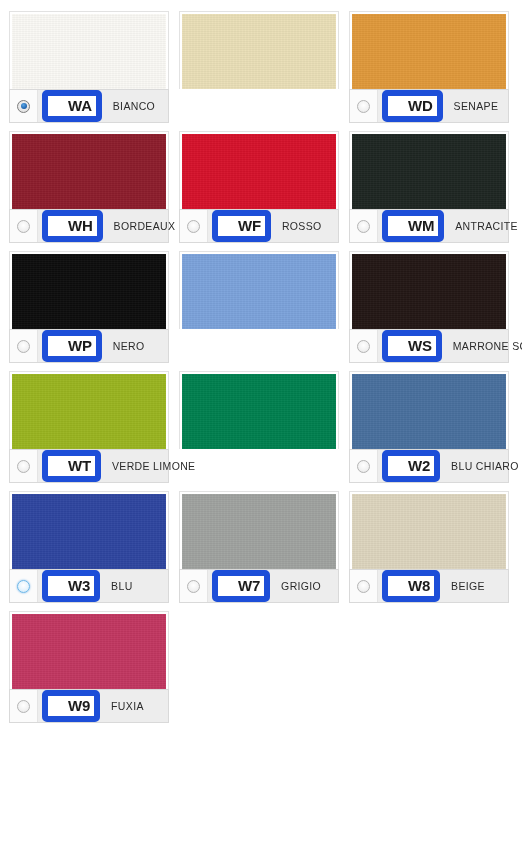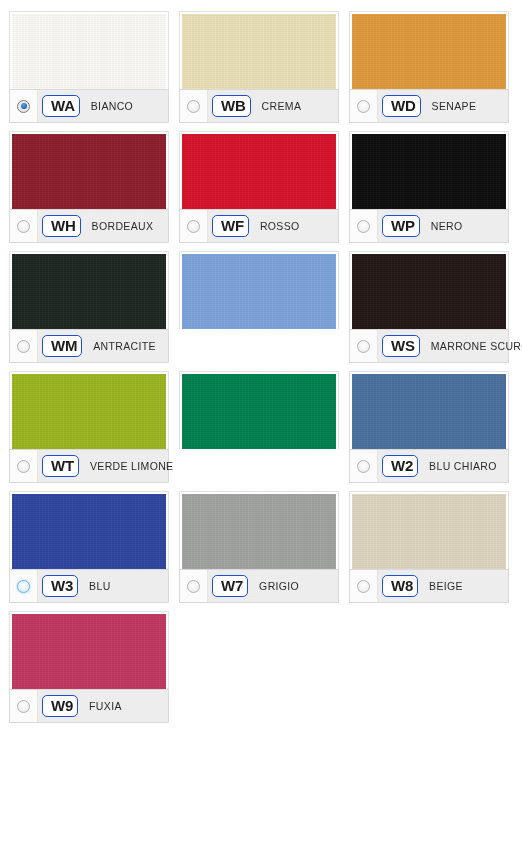--- a/index.html
+++ b/index.html
@@ -94,23 +94,23 @@
   }
   .radio.hover {
     border-color: #6db7e8;
     background: radial-gradient(circle at 50% 40%, #ffffff 0%, #e6f4fd 55%, #bfe2f7 100%);
     box-shadow: 0 0 2px rgba(90,167,232,0.85);
   }
 
   .code-chip {
     margin-left: 4px;
     background: #ffffff;
-    border: 1px solid #1d4ed8;
+    border: 6px solid #1d4ed8;
     border-radius: 5px;
-    padding: 2px 4px 2px 8px;
+    padding: 2px 4px 2px 20px;
     font-size: 15px;
     font-weight: bold;
     color: #1b1b1b;
     line-height: 16px;
     letter-spacing: -0.2px;
     white-space: nowrap;
   }
   .color-name {
     margin-left: 11px;
     font-size: 10.5px;
@@ -133,27 +133,20 @@
           <span class="radio checked" role="radio" aria-checked="true"></span>
         </div>
         <span class="code-chip">WA</span>
         <span class="color-name">BIANCO</span>
       </div>
     </div>
     <div class="swatch-card">
       <div class="color-frame">
         <div class="color-chip" style="background: rgb(234, 223, 183);"></div>
       </div>
-      <div class="swatch-footer">
-        <div class="radio-cell">
-          <span class="radio" role="radio" aria-checked="false"></span>
-        </div>
-        <span class="code-chip">WB</span>
-        <span class="color-name">CREMA</span>
-      </div>
     </div>
     <div class="swatch-card">
       <div class="color-frame">
         <div class="color-chip" style="background: rgb(224, 153, 59);"></div>
       </div>
       <div class="swatch-footer">
         <div class="radio-cell">
           <span class="radio" role="radio" aria-checked="false"></span>
         </div>
         <span class="code-chip">WD</span>
@@ -179,44 +172,44 @@
       <div class="swatch-footer">
         <div class="radio-cell">
           <span class="radio" role="radio" aria-checked="false"></span>
         </div>
         <span class="code-chip">WF</span>
         <span class="color-name">ROSSO</span>
       </div>
     </div>
     <div class="swatch-card">
       <div class="color-frame">
+        <div class="color-chip" style="background: rgb(30, 38, 34);"></div>
+      </div>
+      <div class="swatch-footer">
+        <div class="radio-cell">
+          <span class="radio" role="radio" aria-checked="false"></span>
+        </div>
+        <span class="code-chip">WM</span>
+        <span class="color-name">ANTRACITE</span>
+      </div>
+    </div>
+    <div class="swatch-card">
+      <div class="color-frame">
         <div class="color-chip" style="background: rgb(13, 13, 13);"></div>
       </div>
       <div class="swatch-footer">
         <div class="radio-cell">
           <span class="radio" role="radio" aria-checked="false"></span>
         </div>
         <span class="code-chip">WP</span>
         <span class="color-name">NERO</span>
       </div>
     </div>
     <div class="swatch-card">
       <div class="color-frame">
-        <div class="color-chip" style="background: rgb(30, 38, 34);"></div>
-      </div>
-      <div class="swatch-footer">
-        <div class="radio-cell">
-          <span class="radio" role="radio" aria-checked="false"></span>
-        </div>
-        <span class="code-chip">WM</span>
-        <span class="color-name">ANTRACITE</span>
-      </div>
-    </div>
-    <div class="swatch-card">
-      <div class="color-frame">
         <div class="color-chip" style="background: rgb(124, 163, 219);"></div>
       </div>
     </div>
     <div class="swatch-card">
       <div class="color-frame">
         <div class="color-chip" style="background: rgb(35, 23, 21);"></div>
       </div>
       <div class="swatch-footer">
         <div class="radio-cell">
           <span class="radio" role="radio" aria-checked="false"></span>

